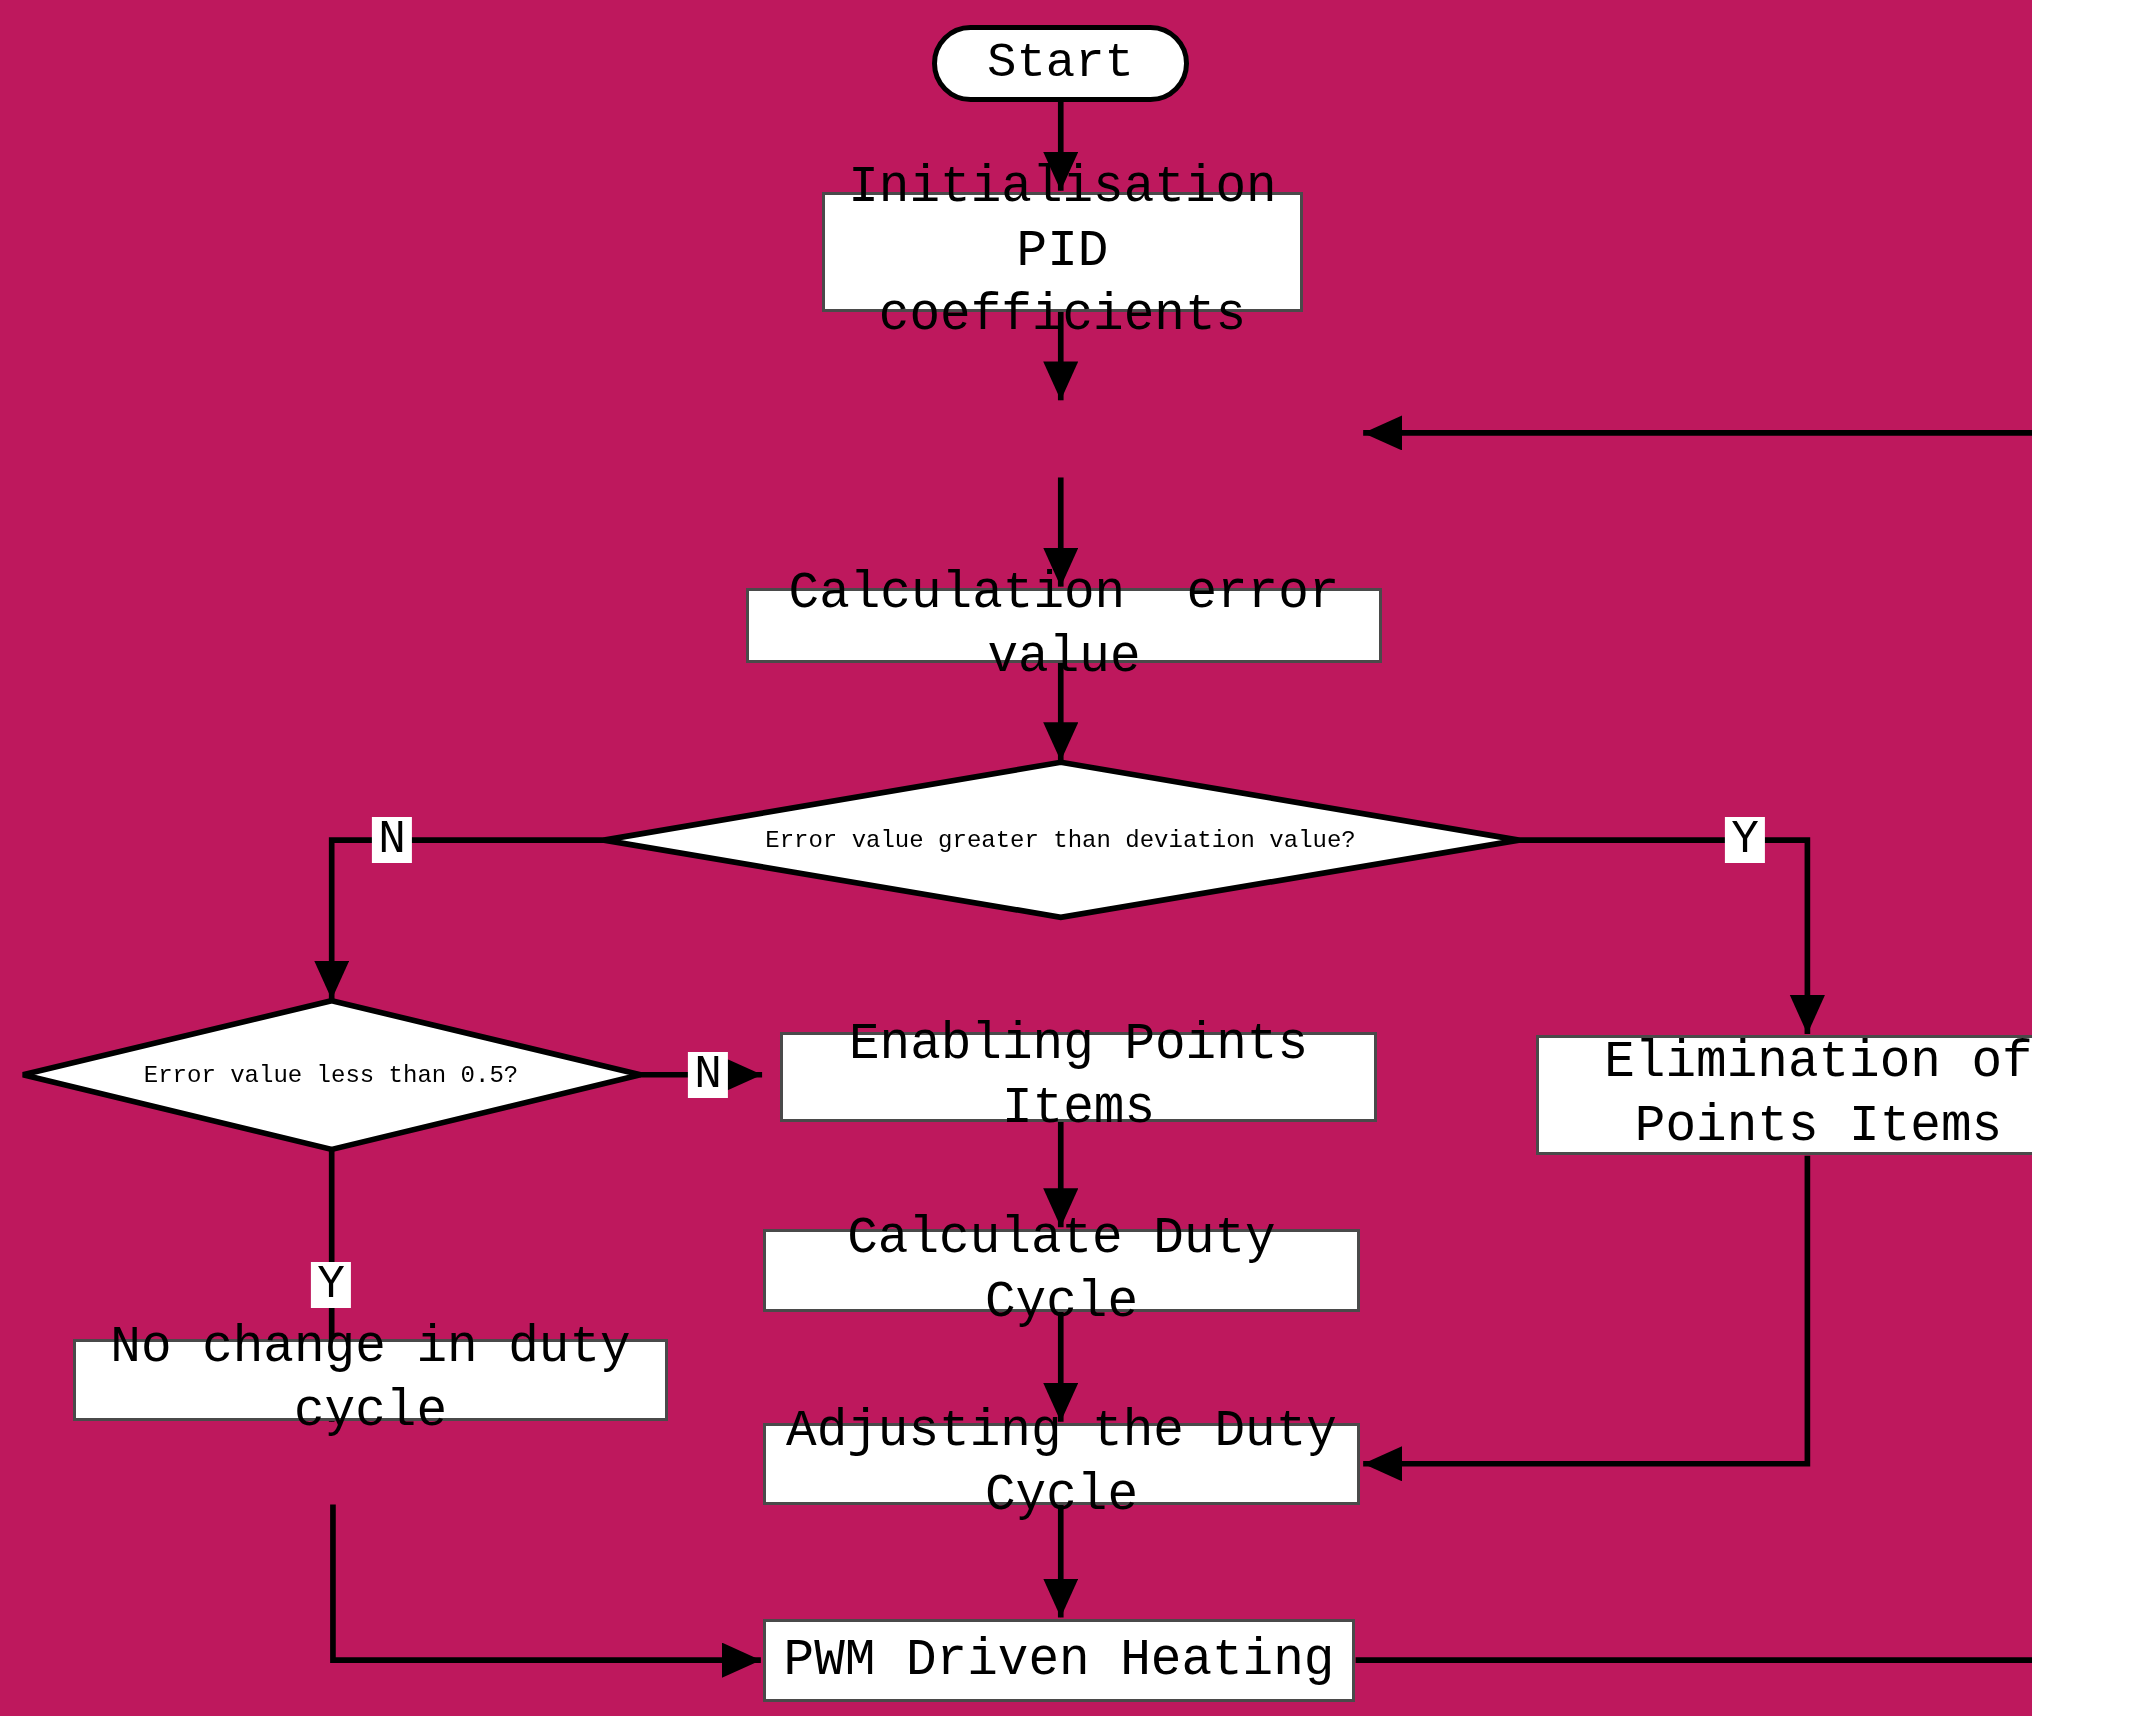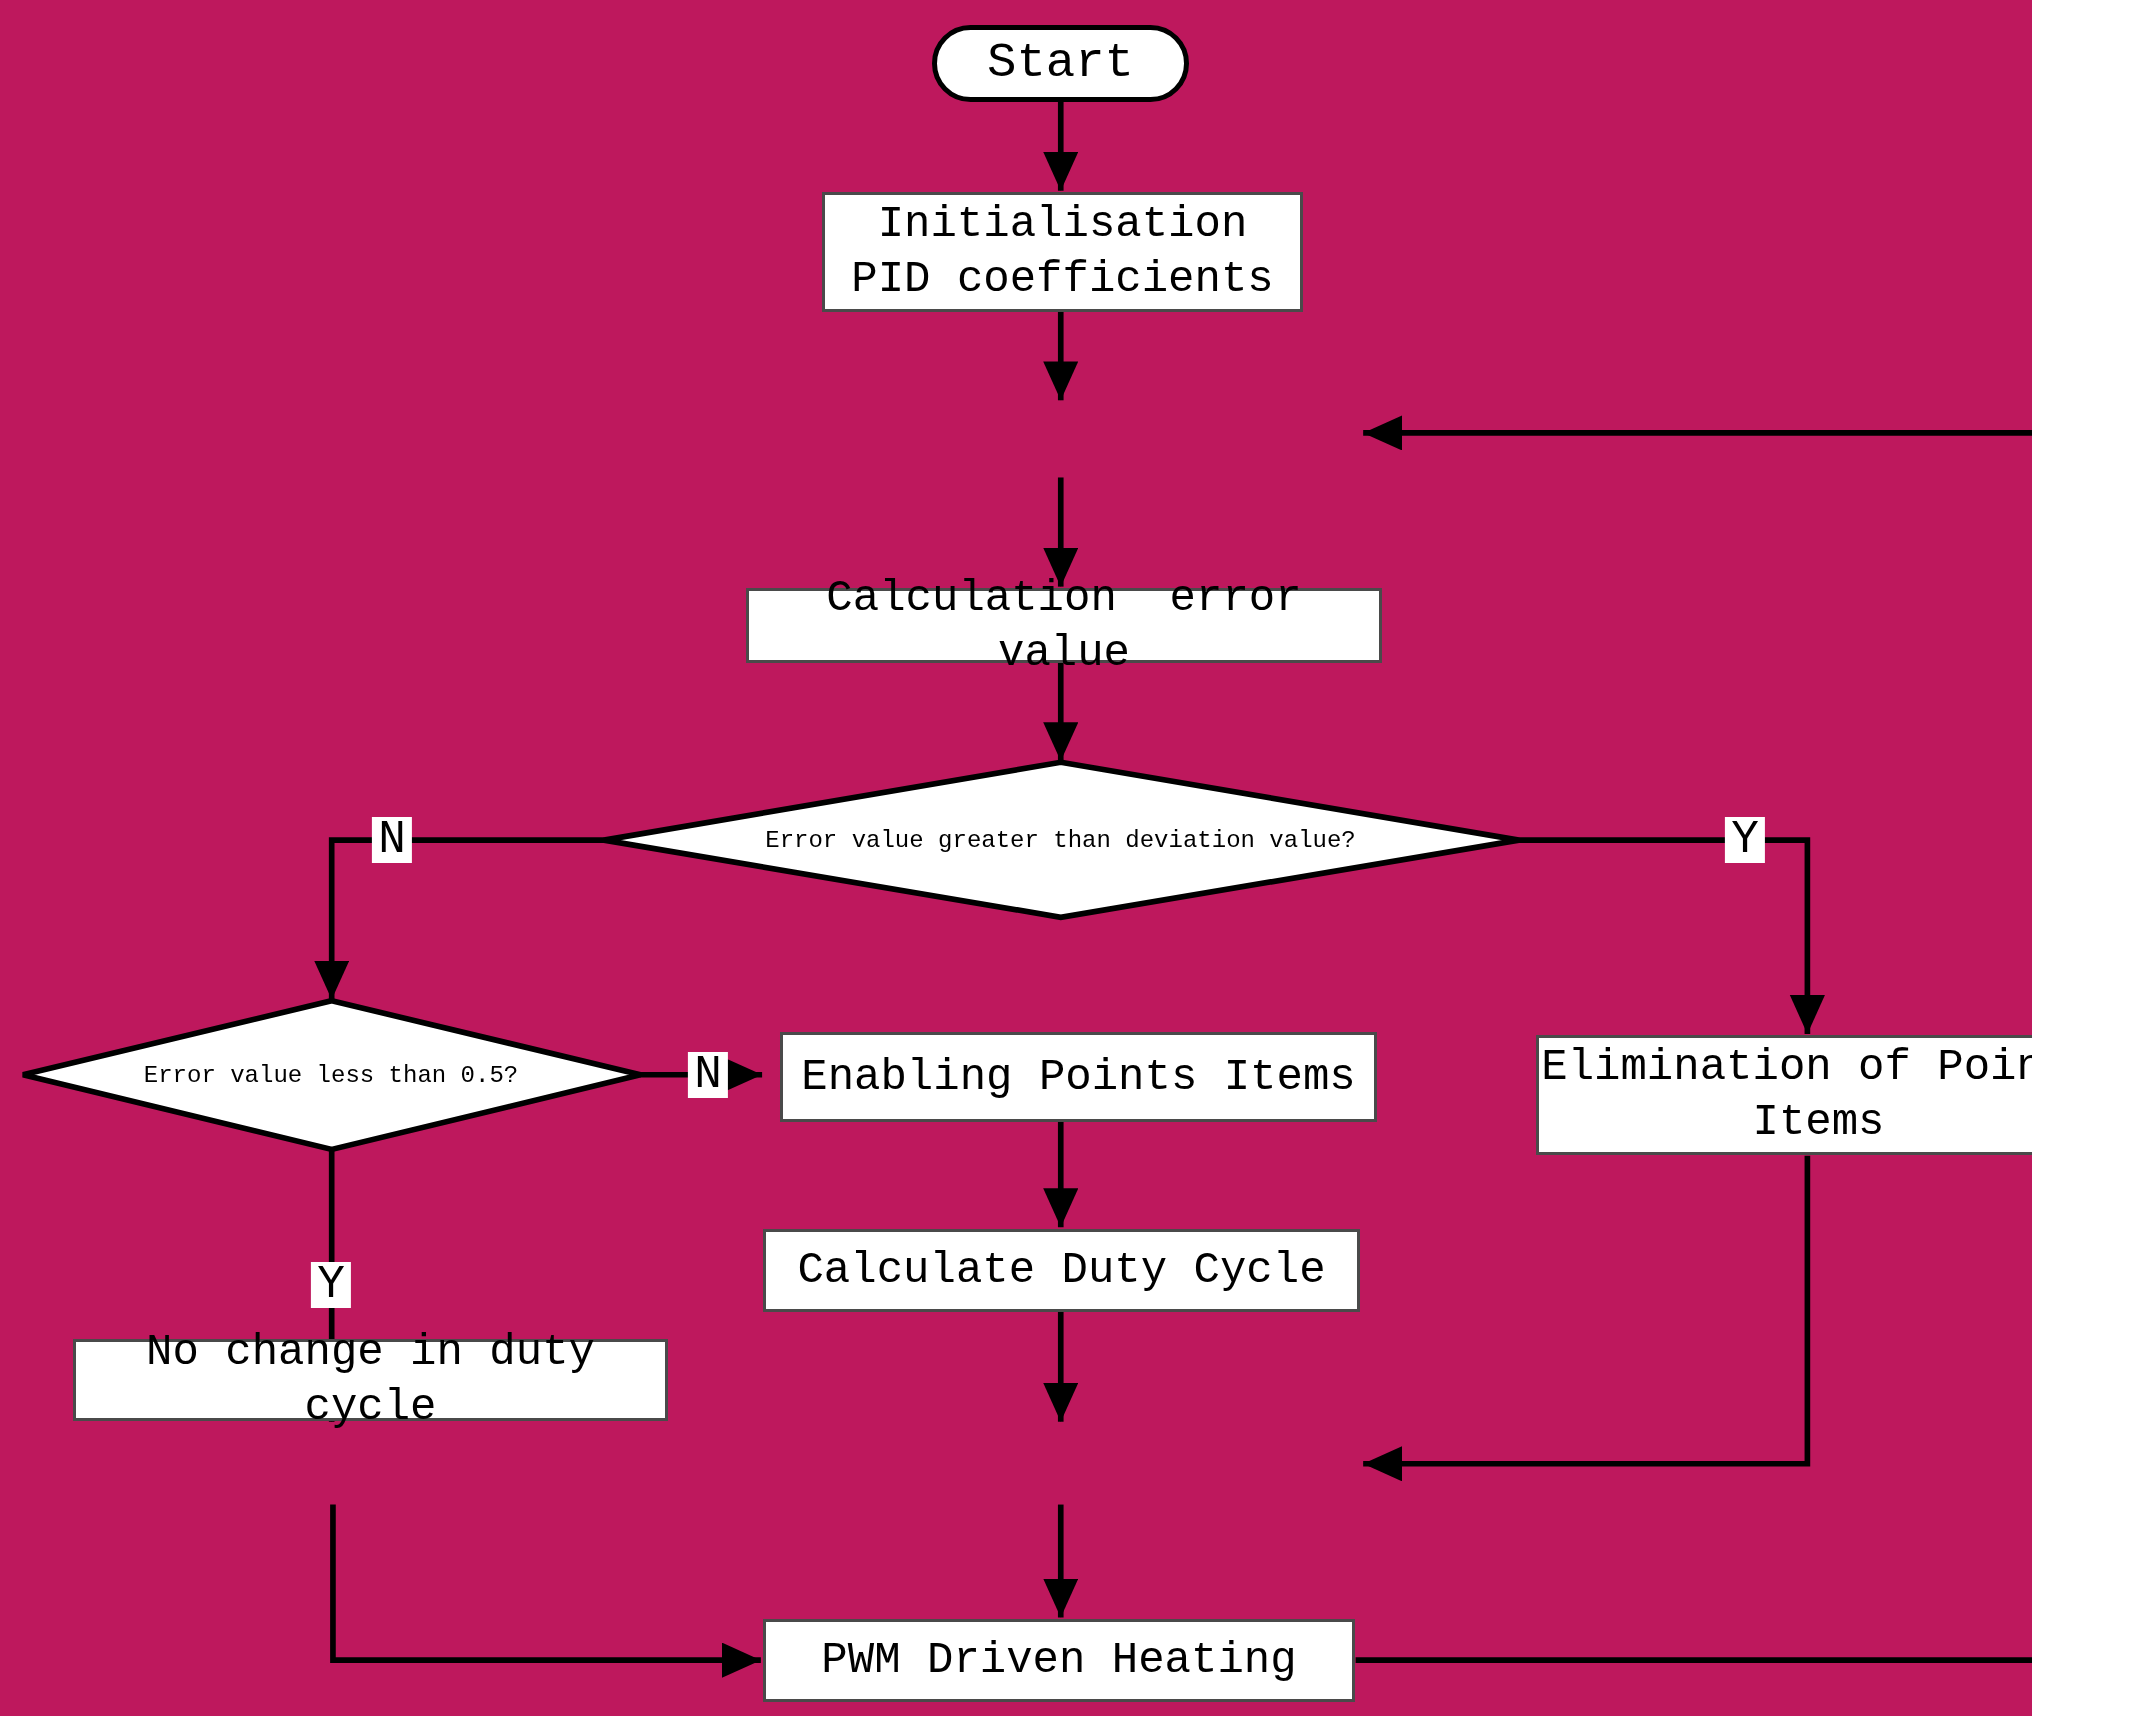--- a/index.html
+++ b/index.html
@@ -24,21 +24,21 @@
   }
   .node {
     position: absolute;
     display: flex;
     align-items: center;
     justify-content: center;
     text-align: center;
     background: #ffffff;
     border: 3.1px solid #4a4a4a;
     box-sizing: border-box;
-    font-size: 44px;
+    font-size: 51px;
     line-height: 1.25;
     white-space: pre-wrap;
   }
   .terminator {
     border: 5px solid #000000;
     border-radius: 56px;
     font-size: 49px;
   }
   .diamond-label {
     position: absolute;
@@ -127,20 +127,21 @@
   <div class="diamond-label" id="d-half-label">Error value less than 0.5?</div>
 
   <div class="node" id="n-enabling">Enabling Points Items</div>
 
   <div class="node" id="n-elimination">Elimination of Points Items</div>
 
   <div class="node" id="n-calcduty">Calculate Duty Cycle</div>
 
   <div class="node" id="n-nochange">No change in duty cycle</div>
 
+  <div class="node" id="n-adjusting">Adjusting the Duty Cycle</div>
 
   <div class="node" id="n-pwm">PWM Driven Heating</div>
 
   <span class="branch-label" id="lbl-dev-n">N</span>
 
   <span class="branch-label" id="lbl-dev-y">Y</span>
 
   <span class="branch-label" id="lbl-half-n">N</span>
 
   <span class="branch-label" id="lbl-half-y">Y</span>

